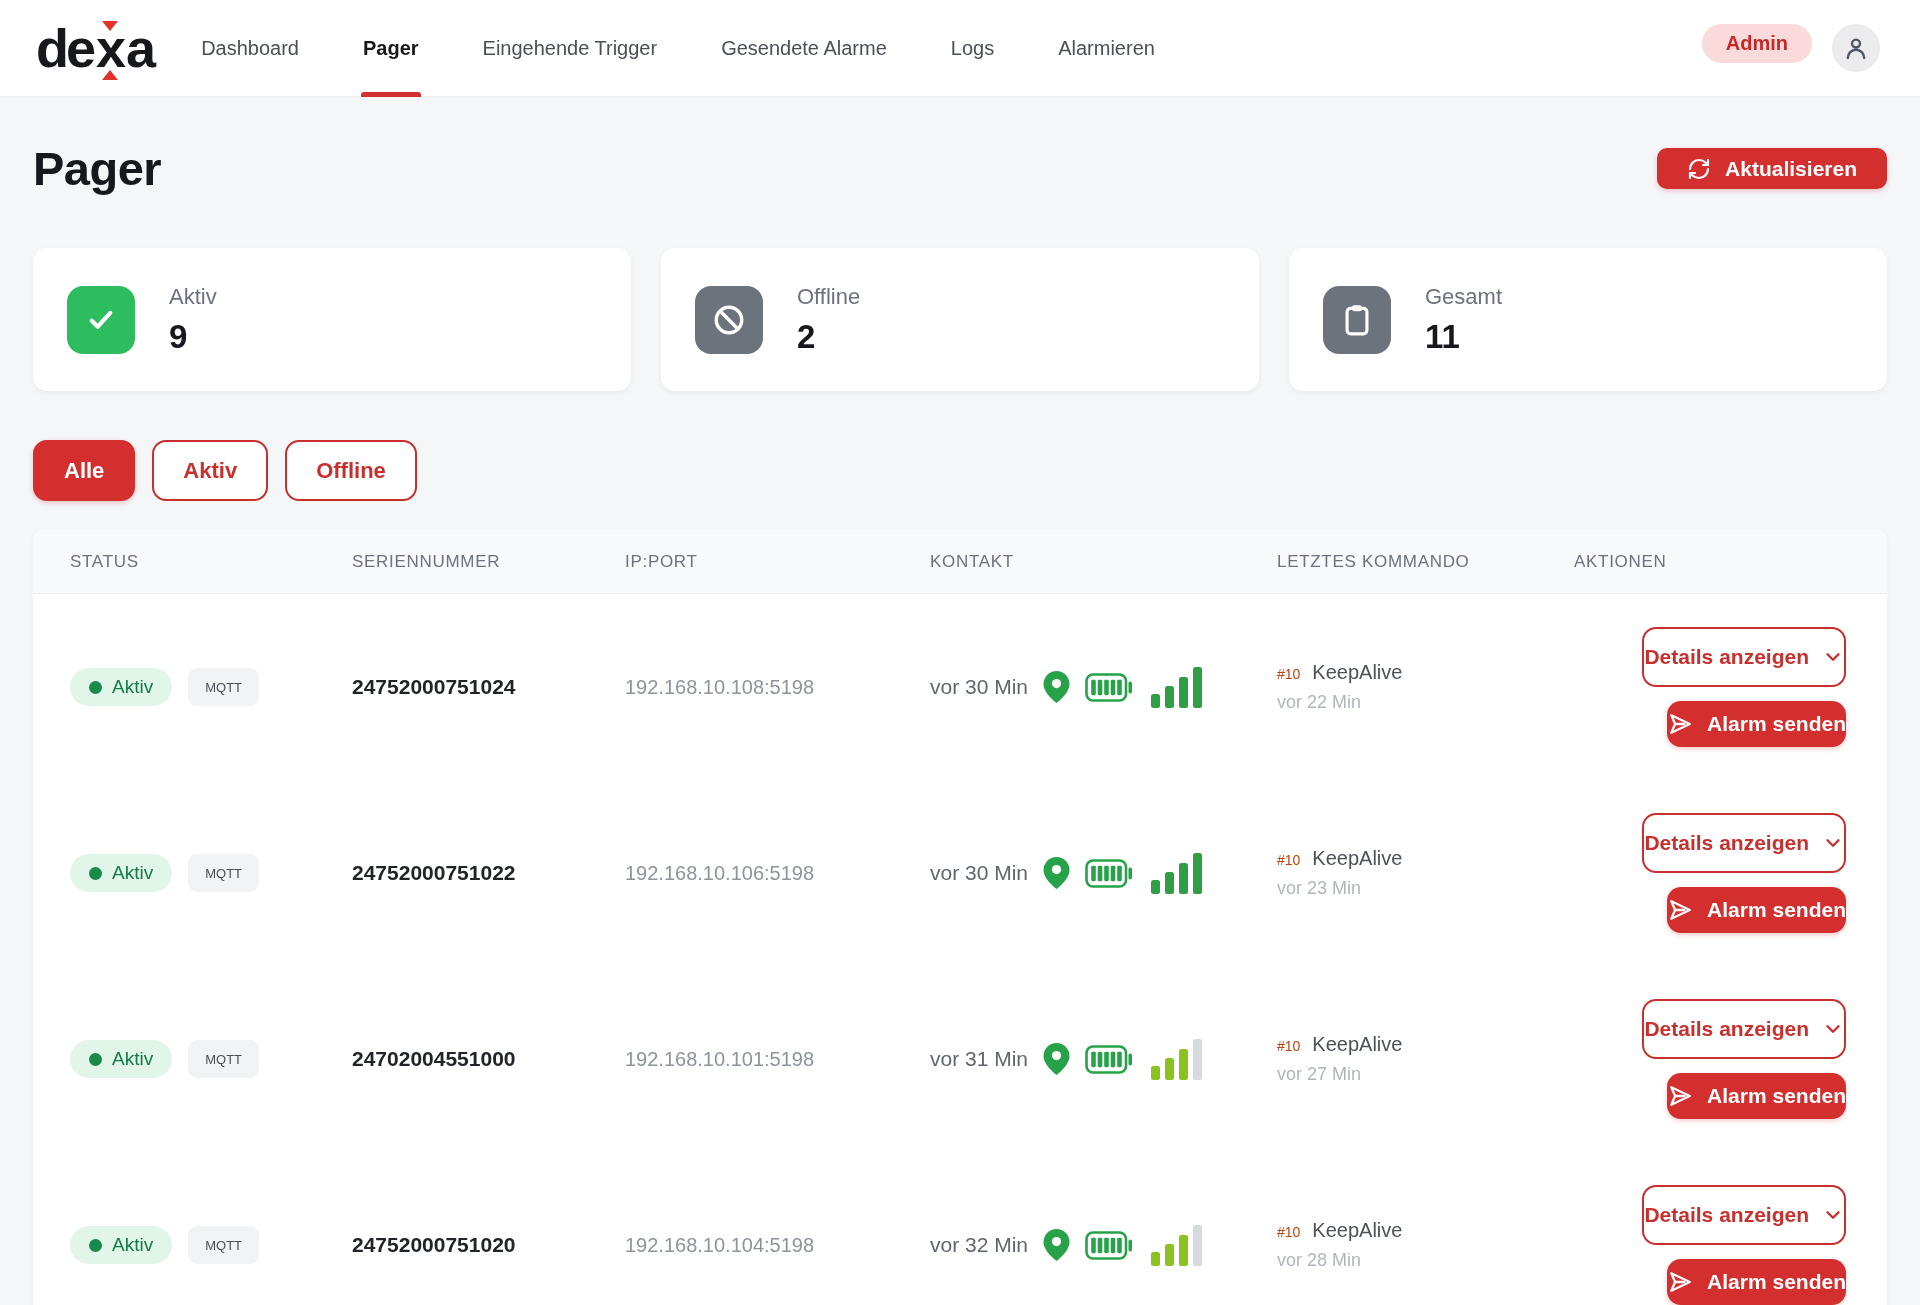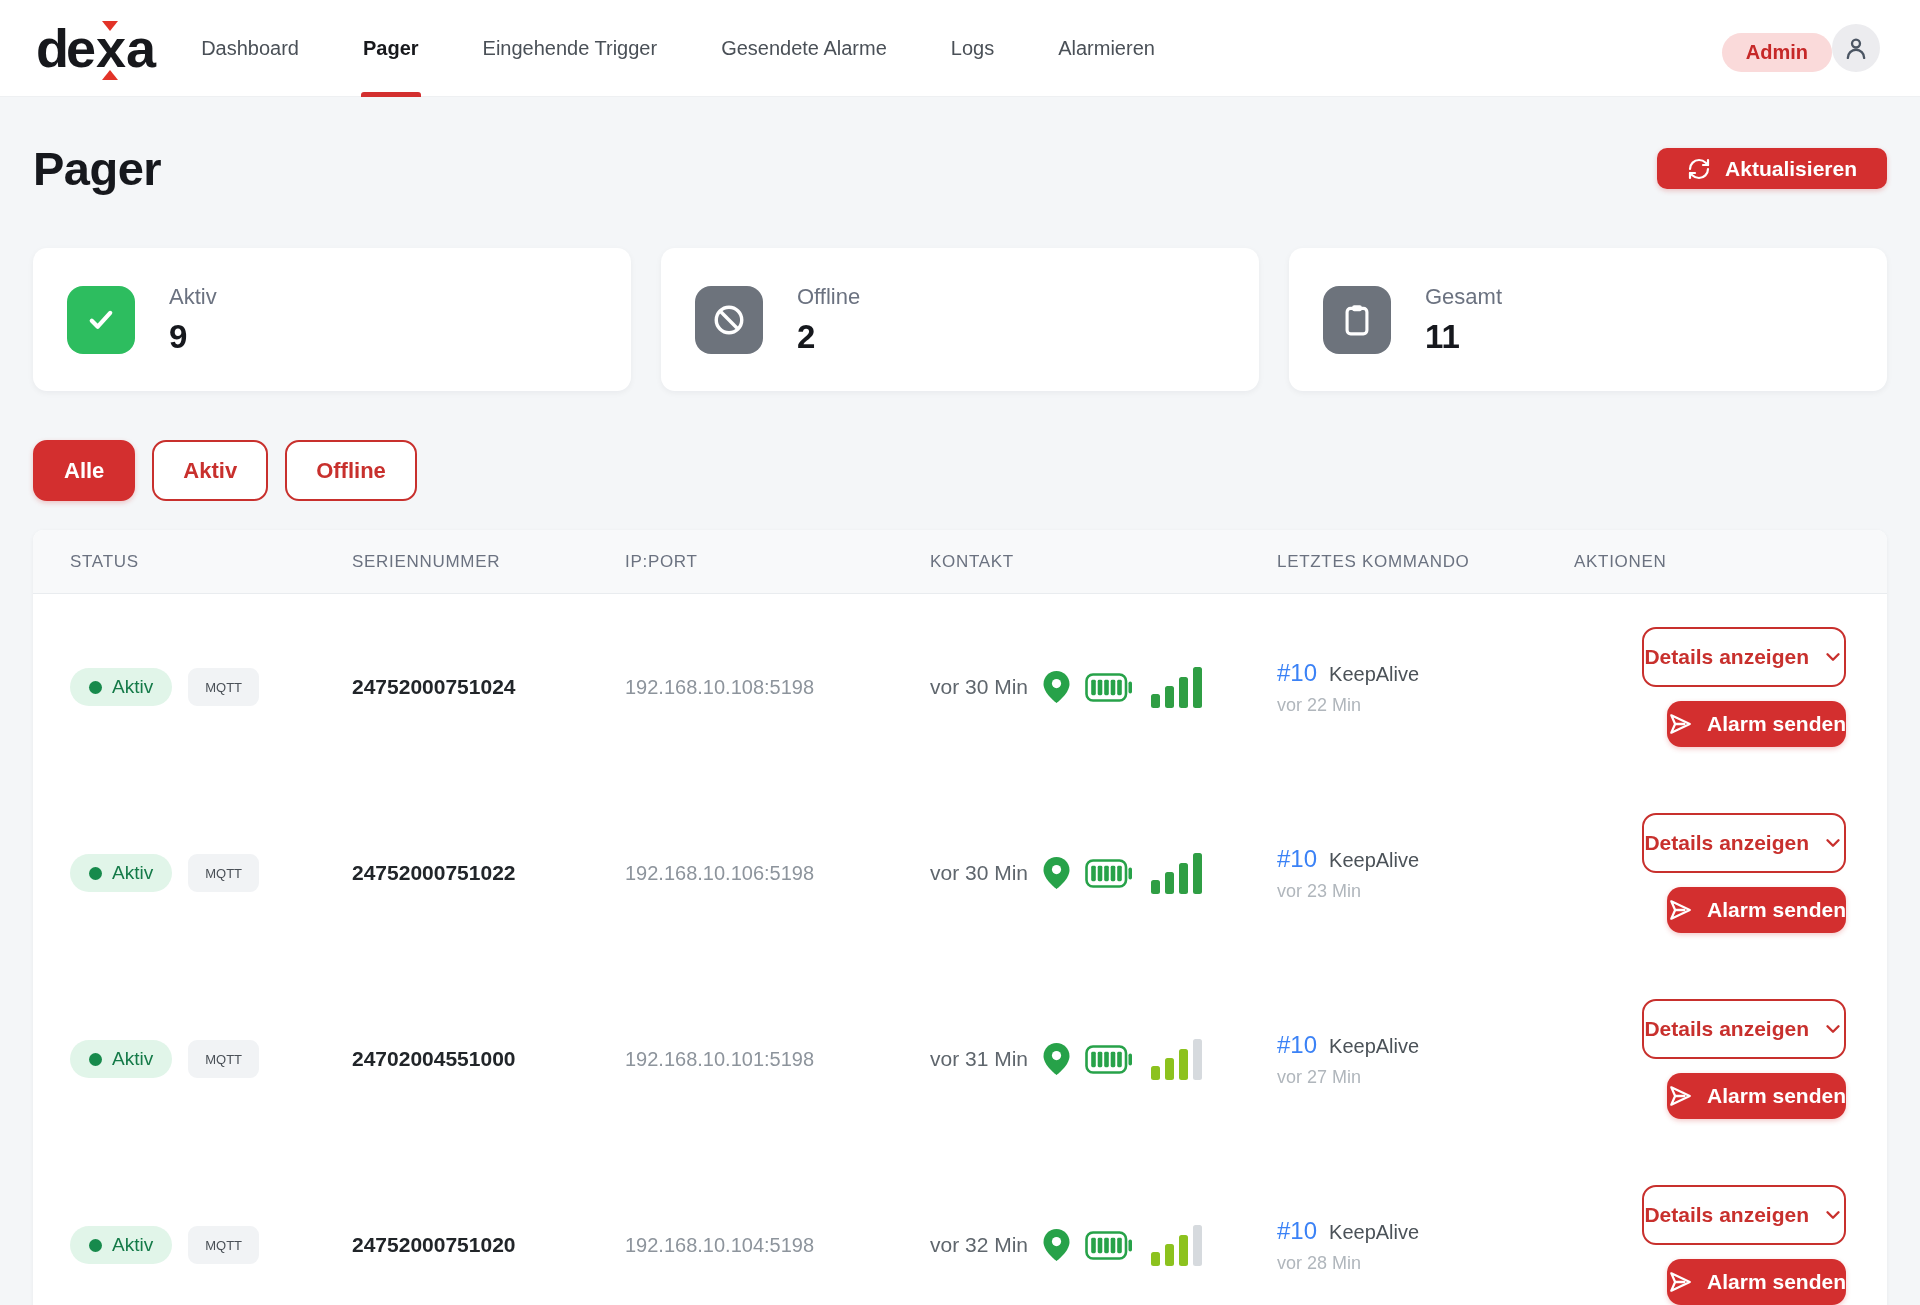--- a/index.html
+++ b/index.html
@@ -28,21 +28,21 @@
   .nav { display:flex; height:97px; align-items:stretch; }
   .nav-item {
     display:flex; align-items:center; padding:0 2px; margin-right:60px;
     font-size:20px; color:#4a5057; cursor:pointer; position:relative; white-space:nowrap;
   }
   .nav-item.active { color:#17181c; font-weight:bold; }
   .nav-item.active::after {
     content:""; position:absolute; left:0; right:0; bottom:0; height:5px;
     background:#d32f2f; border-radius:3px 3px 0 0;
   }
-  .header-right { margin-left:auto; display:flex; align-items:flex-end; }
+  .header-right { margin-left:auto; display:flex; align-items:flex-start; gap:20px; }
   .admin-badge {
     background:#fadada; color:#c62828; font-weight:bold; font-size:20px;
     padding:8px 24px; border-radius:999px;
   }
   .avatar {
     width:48px; height:48px; border-radius:50%; background:#ececef;
     display:flex; align-items:center; justify-content:center; cursor:pointer;
   }
 
   
@@ -107,21 +107,21 @@
   }
 
   .serial { font-size:21px; font-weight:bold; color:#212529; }
   .ipport { font-size:20px; color:#8d949c; }
 
   .contact-cell { gap:15px; color:#5f666d; font-size:21px; }
   .sigbars { display:flex; align-items:flex-end; gap:5px; height:41px; margin-left:4px; }
   .sigbar { width:9px; border-radius:2.5px; }
 
   .cmd-line1 { display:flex; gap:12px; align-items:baseline; margin-bottom:8px; }
-  .cmd-id { font-size:24px; color:#3b82f6;text-align:right; }
+  .cmd-id { font-size:14px; color:#c2410c;text-align:right; }
   .cmd-name { font-size:20px; color:#4b5258; }
   .cmd-time { font-size:18px; color:#b0b6bc; }
 
   .actions-cell { flex-direction:column; align-items:flex-end; gap:14px; width:272px; }
   .btn-details {
     height:60px; background:#fff; border:2px solid #c8302d; color:#c8302d;
     border-radius:14px; font-size:21px; font-weight:bold; cursor:pointer;
     display:flex; align-items:center; justify-content:center; gap:13px;
     font-family:"Liberation Sans", sans-serif;
   }

